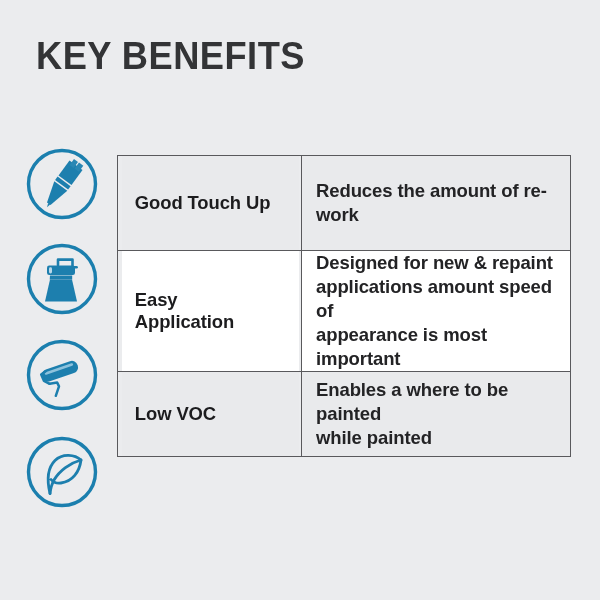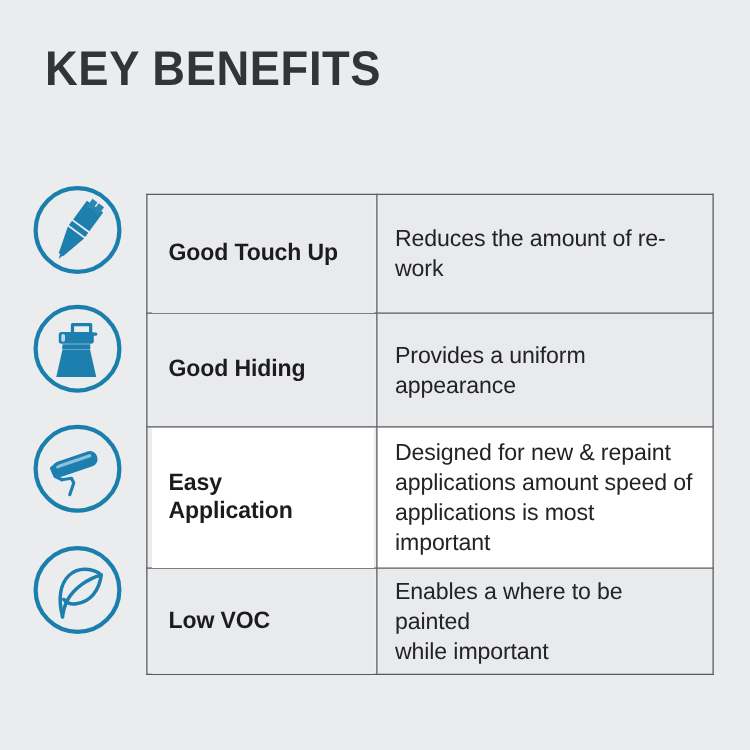--- a/index.html
+++ b/index.html
@@ -140,21 +140,21 @@
     letter-spacing: -0.1px;
     color: #232325;
   }
 
   tr.r1 td { height: 94px; }
   tr.r2 td { height: 90px; }
   tr.r3 td { height: 112px; }
   tr.r4 td { height: 84px; }
 
   .term-line { display: block; }
-  .desc-line { display: block; }
+  .desc-line { display: block; font-weight: bold; }
 </style>
 </head>
 <body>
 
 <div id="stage">
 
   <div class="bg-layer">
     <div class="facet facet-a"></div>
     <div class="facet facet-b"></div>
     <div class="facet facet-c"></div>
@@ -236,46 +236,38 @@
     <tbody>
       <tr class="shade r1">
         <td class="col-term">
           <span class="term-line">Good Touch Up</span>
         </td>
         <td class="col-desc">
           <span class="desc-line">Reduces the amount of re-work</span>
         </td>
       </tr>
 
-      <tr class="shade r2">
-        <td class="col-term">
-          <span class="term-line">Good Hiding</span>
-        </td>
-        <td class="col-desc">
-          <span class="desc-line">Provides a uniform appearance</span>
-        </td>
-      </tr>
 
       <tr class="plain r3">
         <td class="col-term">
           <span class="term-line">Easy</span>
           <span class="term-line">Application</span>
         </td>
         <td class="col-desc">
           <span class="desc-line">Designed for new &amp; repaint</span>
           <span class="desc-line">applications amount speed of</span>
-          <span class="desc-line">applications is most important</span>
+          <span class="desc-line">appearance is most important</span>
         </td>
       </tr>
 
       <tr class="shade r4">
         <td class="col-term">
           <span class="term-line">Low VOC</span>
         </td>
         <td class="col-desc">
           <span class="desc-line">Enables a where to be painted</span>
-          <span class="desc-line">while important</span>
+          <span class="desc-line">while painted</span>
         </td>
       </tr>
     </tbody>
   </table>
 
 </div>
 
 </body></html>

